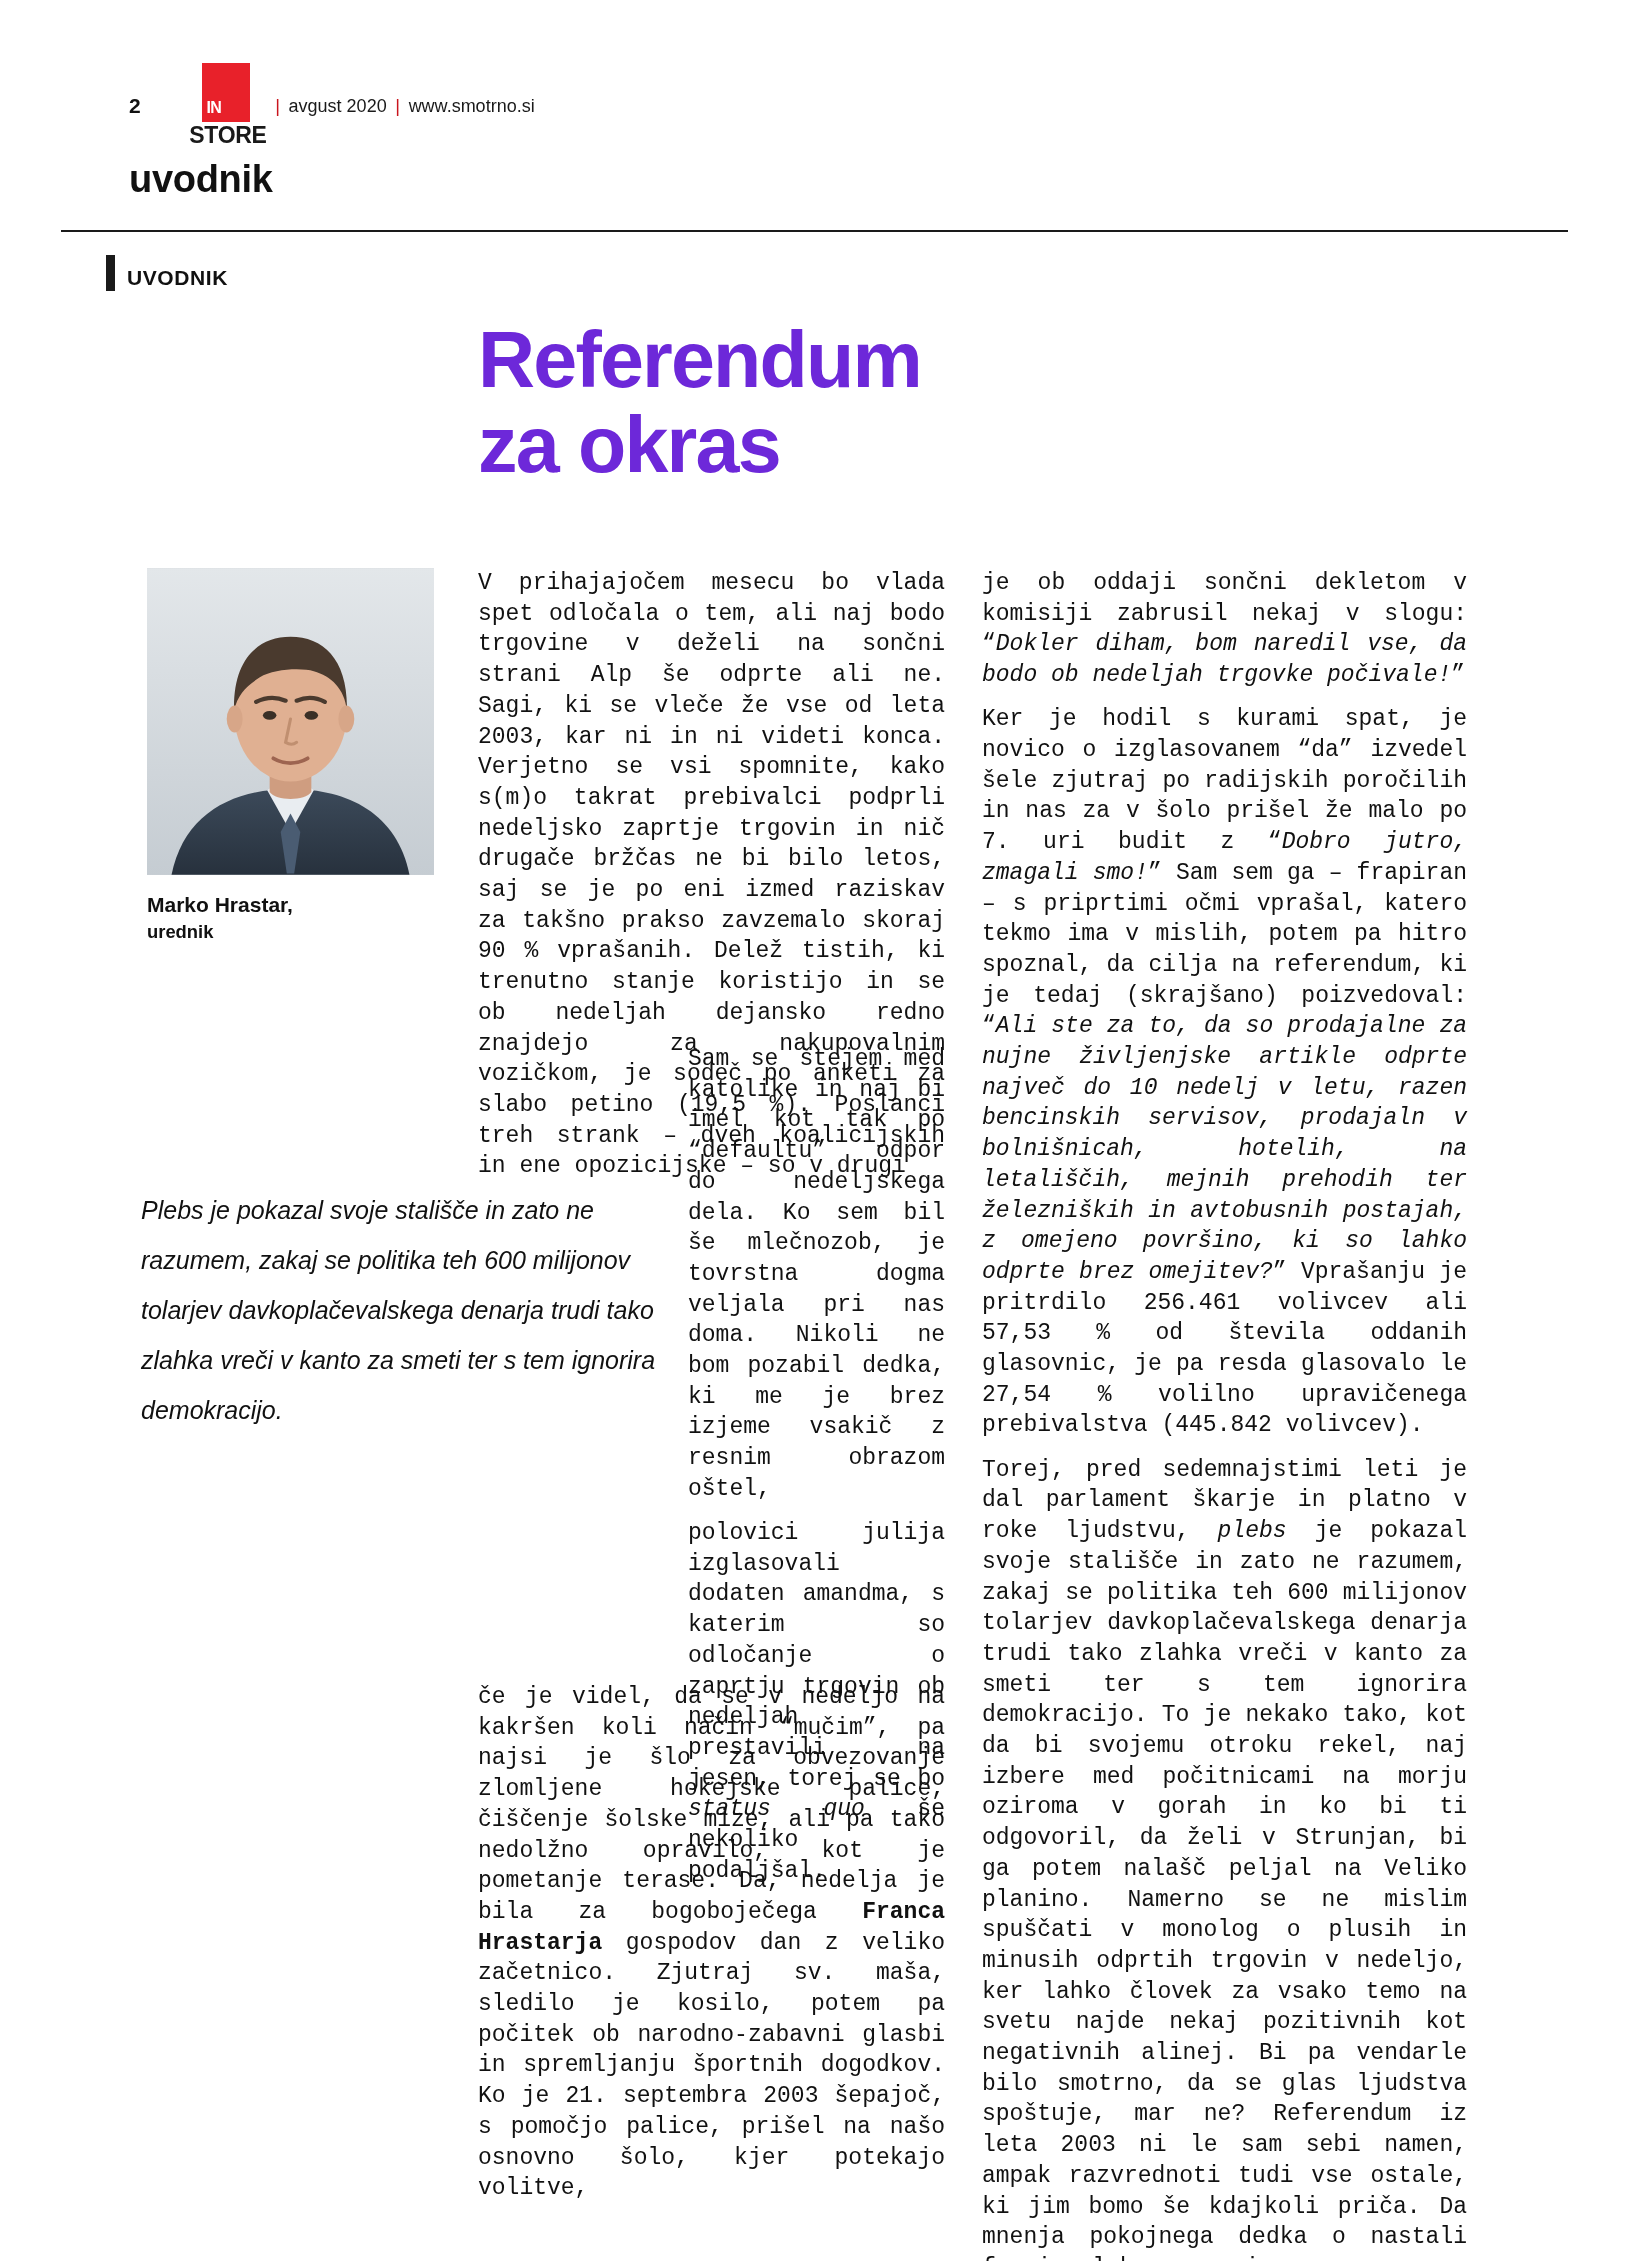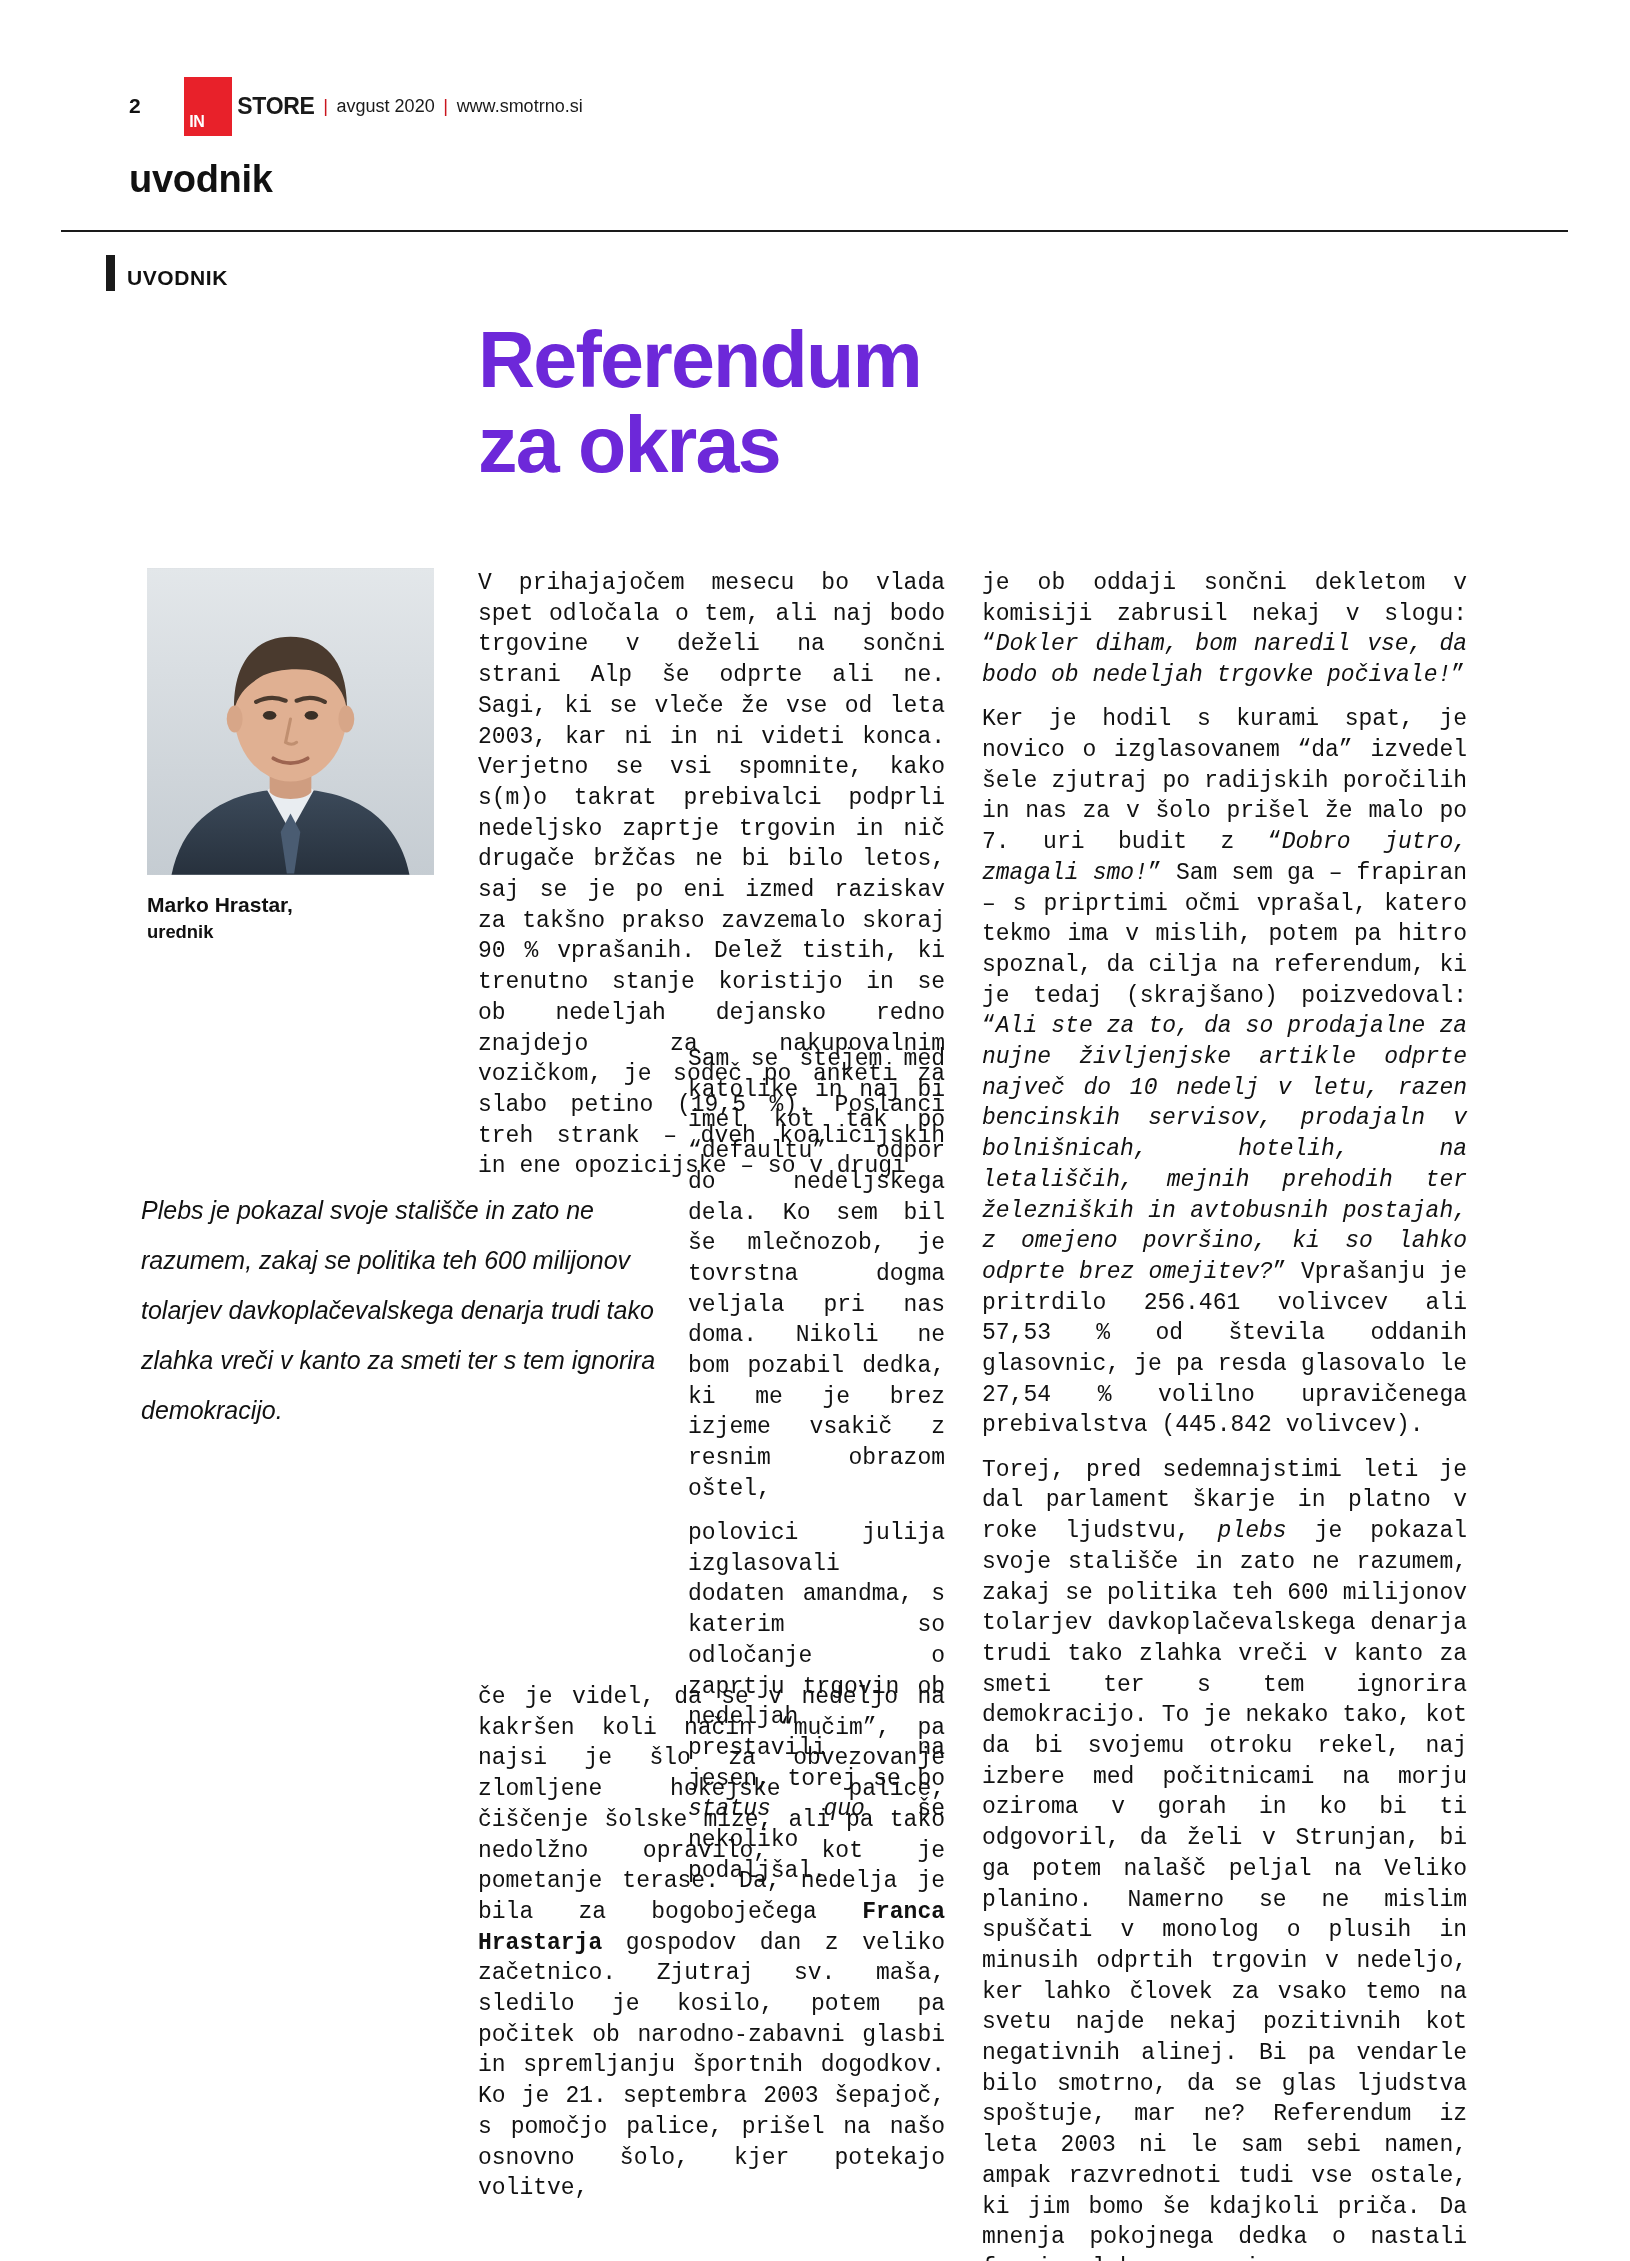--- a/index.html
+++ b/index.html
@@ -29,20 +29,21 @@
     font-weight: bold;
     font-size: 21px;
     color: #111;
     width: 37px;
     text-align: left;
   }
   .logo-block {
     display: flex;
     align-items: center;
     margin-left: 18.4px;
+    flex-direction: column;
   }
   .logo-square {
     width: 48px;
     height: 59px;
     background: #e8212a;
     display: flex;
     align-items: flex-end;
     justify-content: flex-start;
     padding: 0 0 4.9px 4.9px;
   }

